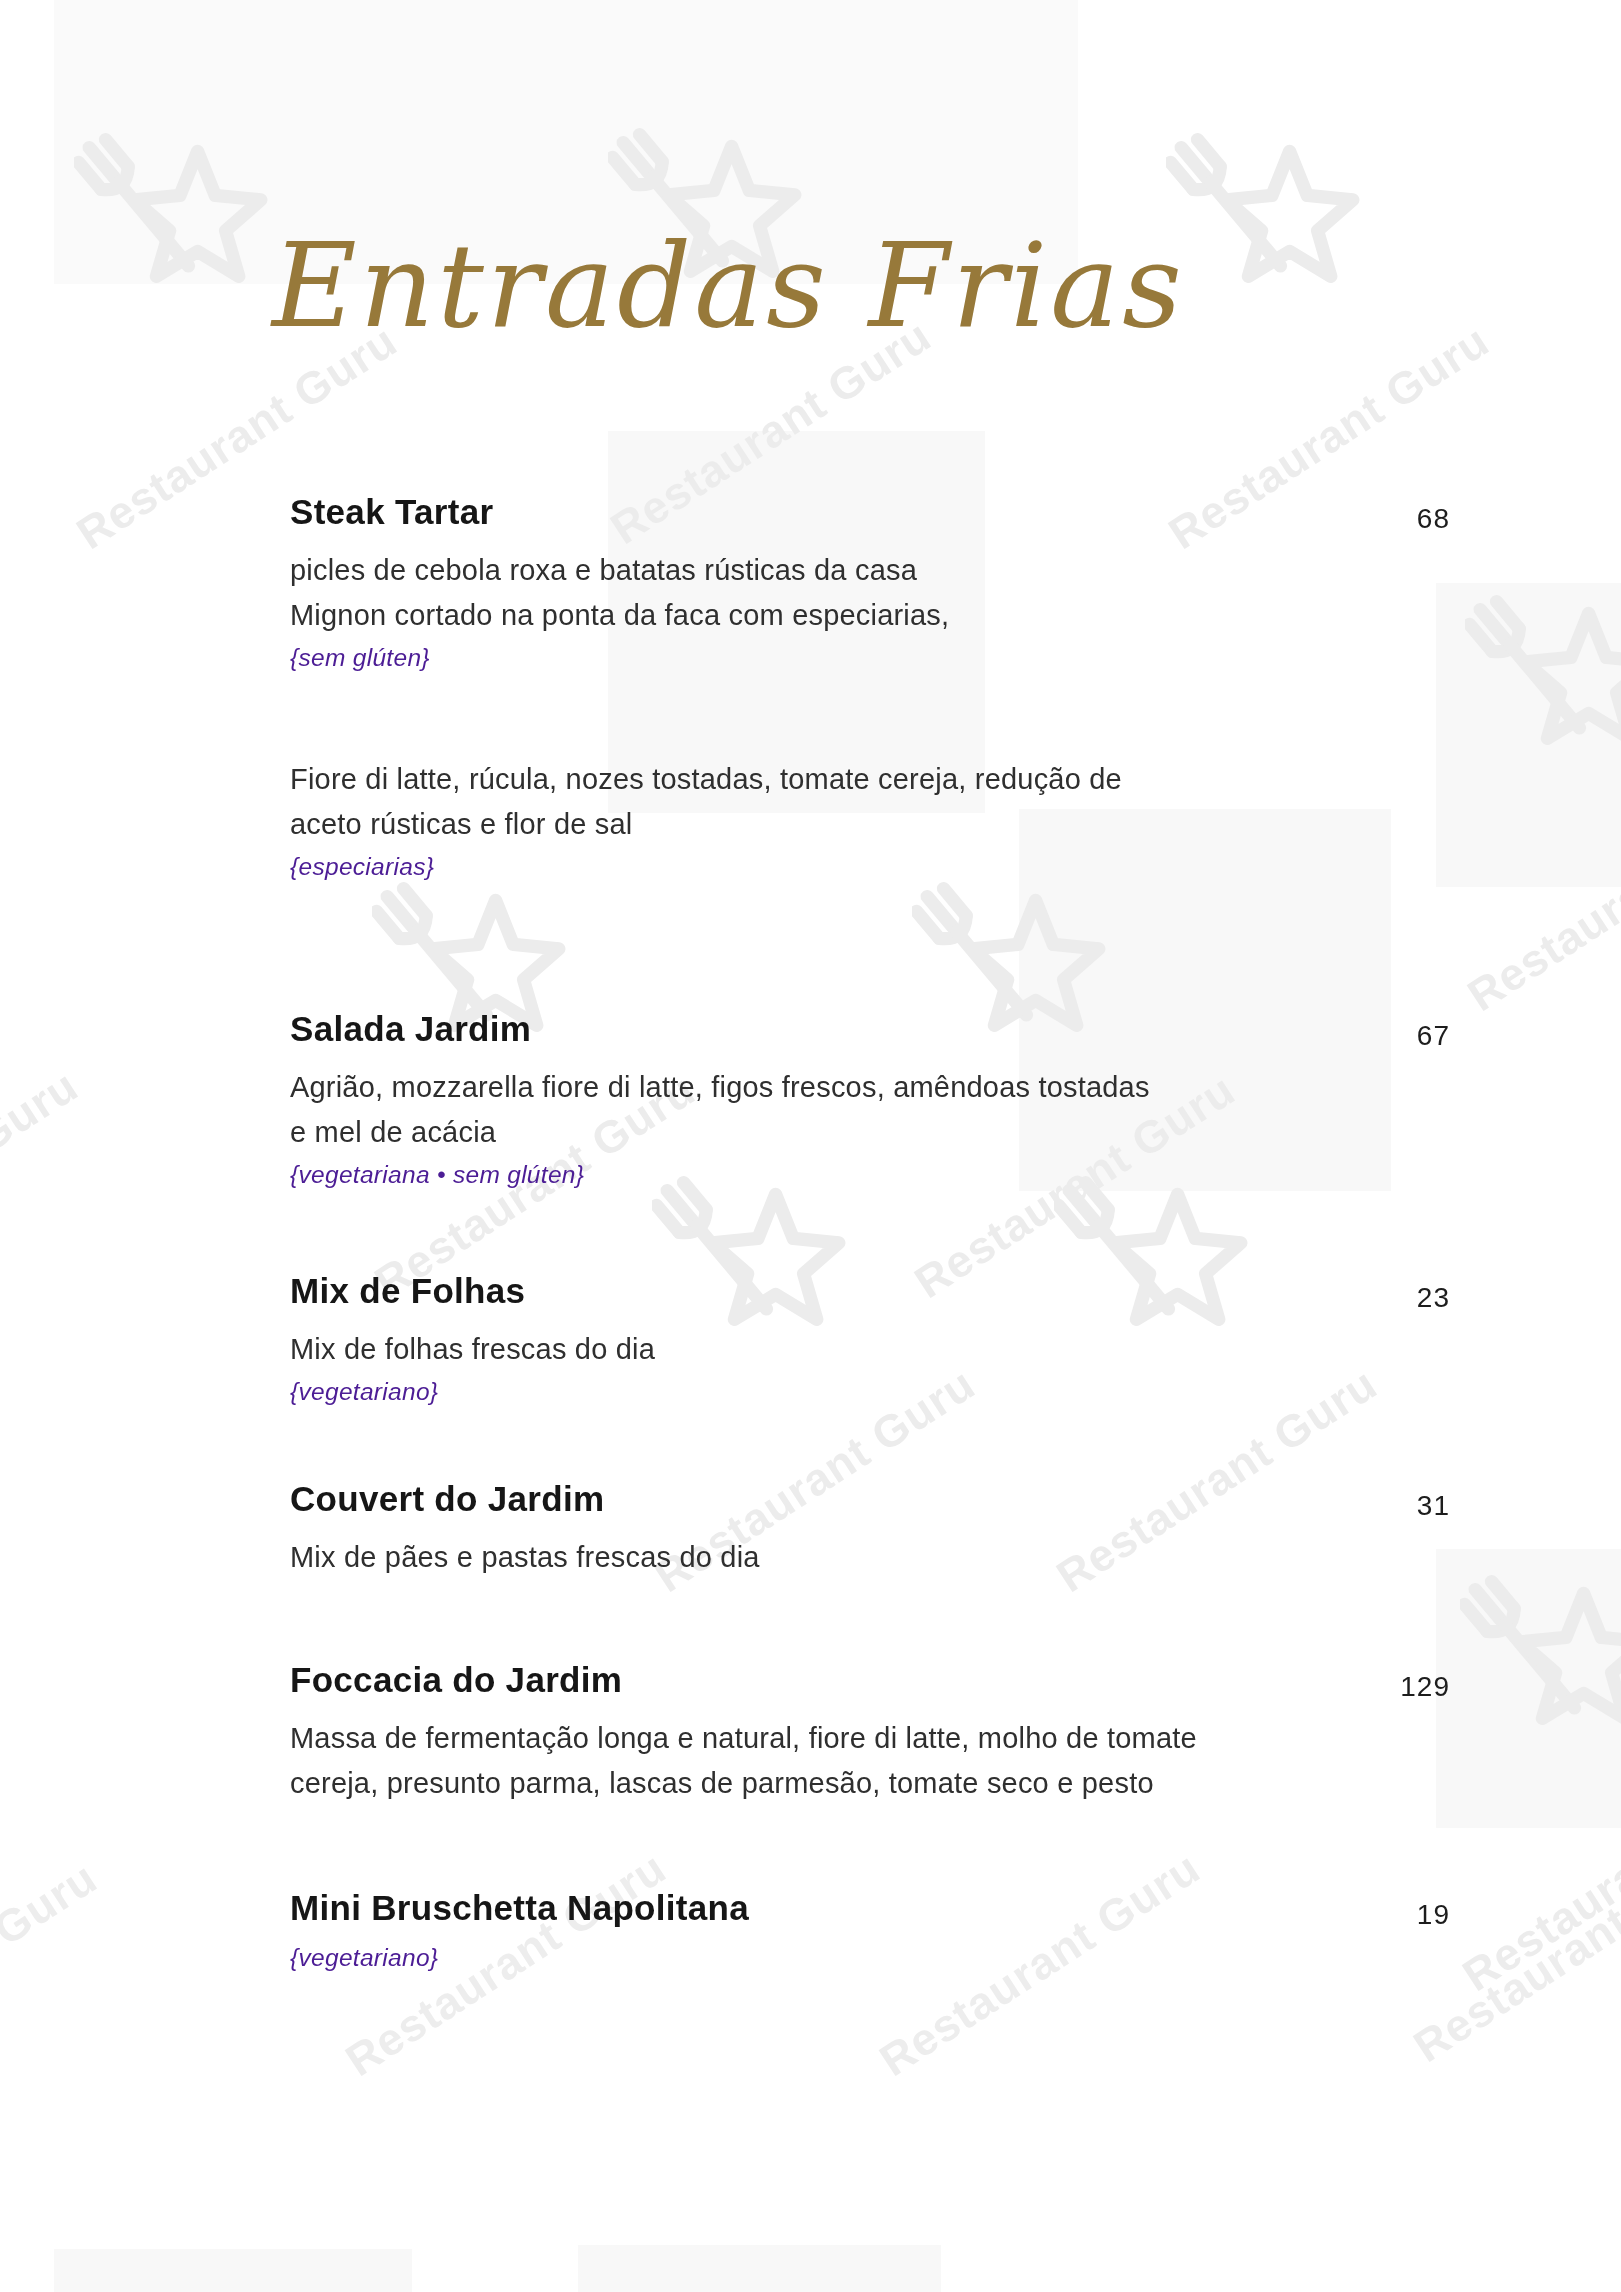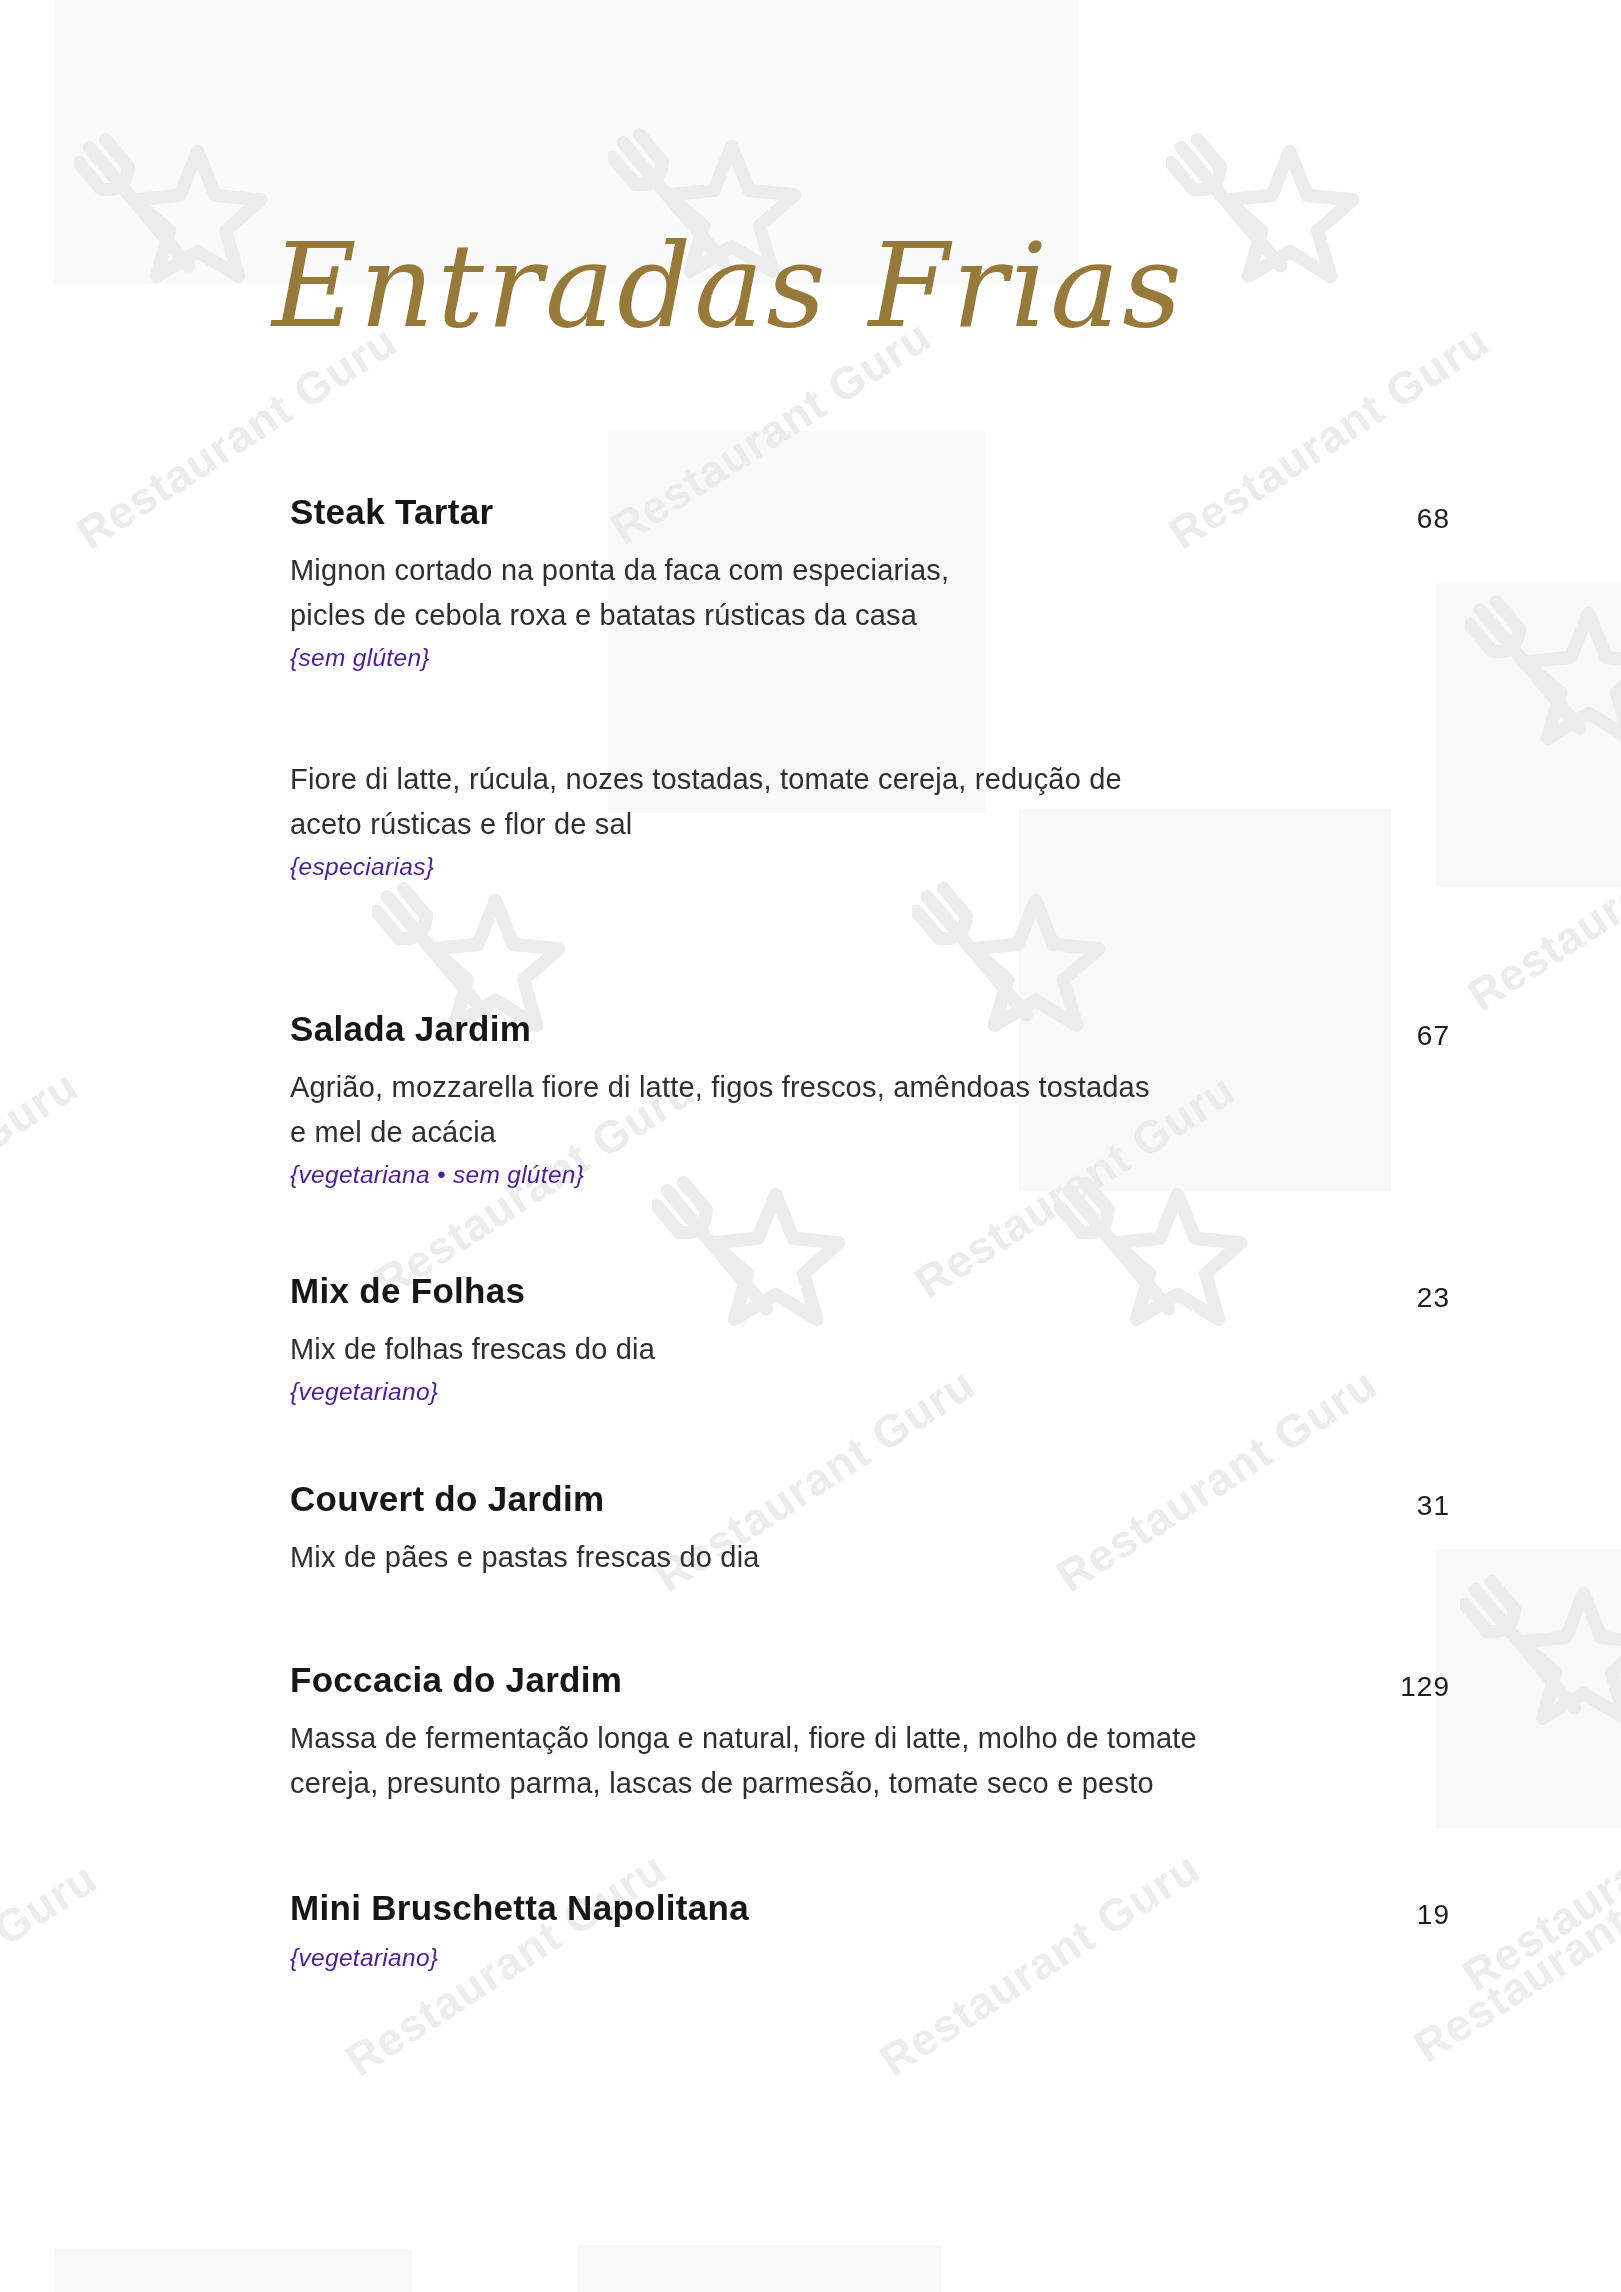--- a/index.html
+++ b/index.html
@@ -150,22 +150,22 @@
   <span class="wm-text-free" style="left:1433px;top:2021px">Restaurant Guru</span>
   <span class="wm-text-free" style="left:-204px;top:2045px">Restaurant Guru</span>
 
   <h1 class="title">Entradas Frias</h1>
 
   <section class="item" style="top:492px">
     <div class="head-row">
       <h2 class="nm">Steak Tartar</h2>
       <span class="pr">68</span>
     </div>
+    <p class="dl">picles de cebola roxa e batatas rústicas da casa</p>
     <p class="dl">Mignon cortado na ponta da faca com especiarias,</p>
-    <p class="dl">picles de cebola roxa e batatas rústicas da casa</p>
     <p class="tag">{sem glúten}</p>
   </section>
 
   <section class="item" style="top:757px">
     <p class="dl">Fiore di latte, rúcula, nozes tostadas, tomate cereja, redução de</p>
     <p class="dl">aceto rústicas e flor de sal</p>
     <p class="tag">{especiarias}</p>
   </section>
 
   <section class="item" style="top:1009px">

